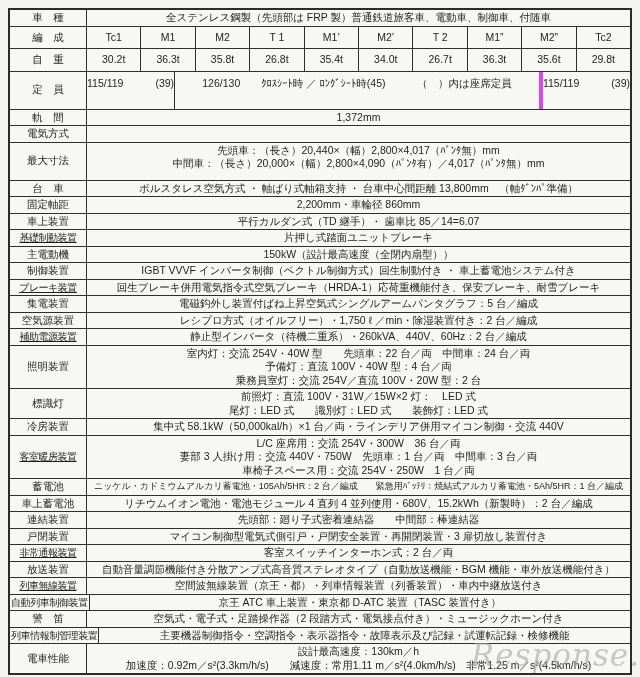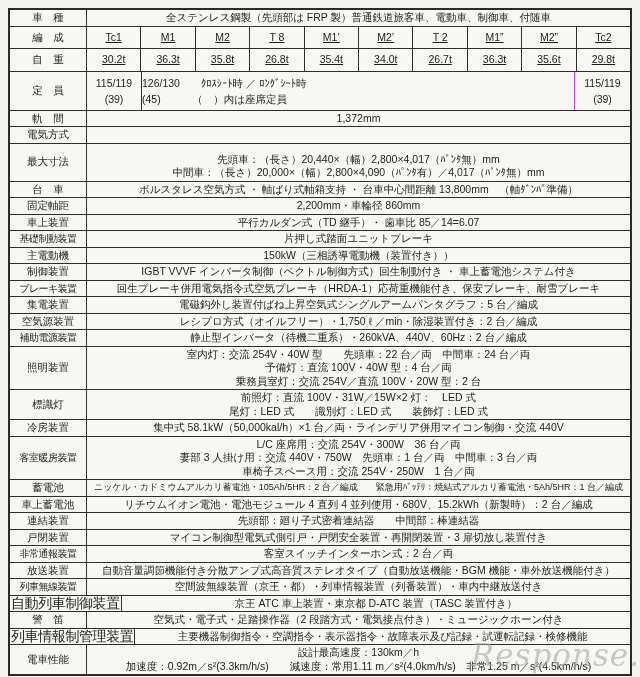--- a/index.html
+++ b/index.html
@@ -24,47 +24,47 @@
     font-size: 10.5px; line-height: 13.5px;
   }
   .row:last-child { border-bottom: none; }
   .label-cell {
     flex: 0 0 77px;
     border-right: 1px solid #2e2e2e;
     display: flex; align-items: center; justify-content: center;
     text-align: center; padding: 1px;
     white-space: nowrap;
   }
-  .label-cell.narrow { font-size: 10px; letter-spacing: -0.5px; }
-  .label-cell.tight  { font-size: 14px; letter-spacing: -0.4px; }
+  .label-cell.narrow { font-size: 10px; letter-spacing: -0.5px; text-decoration: underline; }
+  .label-cell.tight  { font-size: 10px; letter-spacing: -0.4px; }
   .content { flex: 1 1 auto; min-width: 0; overflow: hidden; }
   .content.span {
-    display: flex; flex-direction: column; justify-content: flex-end;
+    display: flex; flex-direction: column; justify-content: flex-start;
     text-align: center; padding: 1px 2px;
   }
-  .content.cols { display: flex; align-items: flex-start; text-decoration: underline; }
+  .content.cols { display: flex; align-items: flex-start; }
   .col-cell {
     flex: 1 1 0;
     display: flex; align-items: center; justify-content: center;
     border-right: 1px solid #2e2e2e;
     padding: 4px 0;
   }
   .col-cell:last-child { border-right: none; }
   .content.cap { display: flex; align-items: stretch; }
   .cap-left, .cap-right {
     flex: 0 0 55px;
-    display: flex; flex-direction: column; justify-content: center;
-    text-align: center; padding: 3px 0;
+    display: flex; flex-direction: row; justify-content: center;
+    text-align: center; padding: 3px 0; gap: 32px;
   }
   .cap-left   { border-right: 1px solid #2e2e2e; }
   .cap-middle {
     flex: 1 1 auto;
-    border-right: 1px solid #d946ef;
-    display: flex; flex-direction: column; justify-content: center;
-    text-align: left; padding: 3px 0;
+    border-right: 4px solid #d946ef;
+    display: flex; justify-content: center;
+    text-align: right; padding: 3px 0;
   }
   .cap-middle .line { line-height: 16px; }
   .cap-left .line, .cap-right .line { line-height: 16px; }
   .row.small .content { font-size: 9px; }
   .line { white-space: nowrap; }
   .row[data-name="spec-row-capacity"],
   .row[data-name="spec-row-max-dimensions"] { min-height: 38px; }
   .watermark {
     position: absolute; right: 0px; bottom: 4px;
     font-family: "DejaVu Serif", "Liberation Serif", serif;
@@ -85,21 +85,21 @@
       <div class="content span" data-name="row-content">
         <div class="line" data-name="spec-text">全ステンレス鋼製（先頭部は FRP 製）普通鉄道旅客車、電動車、制御車、付随車</div>
       </div>
     </div>
     <div class="row" data-name="spec-row-formation">
       <div class="label-cell" data-name="row-label">編　成</div>
       <div class="content cols" data-name="row-content">
         <div class="col-cell" data-name="table-cell">Tc1</div>
         <div class="col-cell" data-name="table-cell">M1</div>
         <div class="col-cell" data-name="table-cell">M2</div>
-        <div class="col-cell" data-name="table-cell">T 8</div>
+        <div class="col-cell" data-name="table-cell">T 1</div>
         <div class="col-cell" data-name="table-cell">M1’</div>
         <div class="col-cell" data-name="table-cell">M2’</div>
         <div class="col-cell" data-name="table-cell">T 2</div>
         <div class="col-cell" data-name="table-cell">M1”</div>
         <div class="col-cell" data-name="table-cell">M2”</div>
         <div class="col-cell" data-name="table-cell">Tc2</div>
       </div>
     </div>
     <div class="row" data-name="spec-row-own-weight">
       <div class="label-cell" data-name="row-label">自　重</div>
@@ -169,21 +169,21 @@
     </div>
     <div class="row" data-name="spec-row-foundation-brake">
       <div class="label-cell narrow" data-name="row-label">基礎制動装置</div>
       <div class="content span" data-name="row-content">
         <div class="line" data-name="spec-text">片押し式踏面ユニットブレーキ</div>
       </div>
     </div>
     <div class="row" data-name="spec-row-main-motor">
       <div class="label-cell" data-name="row-label">主電動機</div>
       <div class="content span" data-name="row-content">
-        <div class="line" data-name="spec-text">150kW（三相誘導電動機（装置付き））</div>
+        <div class="line" data-name="spec-text">150kW（設計最高速度（全閉内扇型））</div>
       </div>
     </div>
     <div class="row" data-name="spec-row-control-system">
       <div class="label-cell" data-name="row-label">制御装置</div>
       <div class="content span" data-name="row-content">
         <div class="line" data-name="spec-text">IGBT VVVF インバータ制御（ベクトル制御方式）回生制動付き ・ 車上蓄電池システム付き</div>
       </div>
     </div>
     <div class="row" data-name="spec-row-brake-system">
       <div class="label-cell narrow" data-name="row-label">ブレーキ装置</div>

